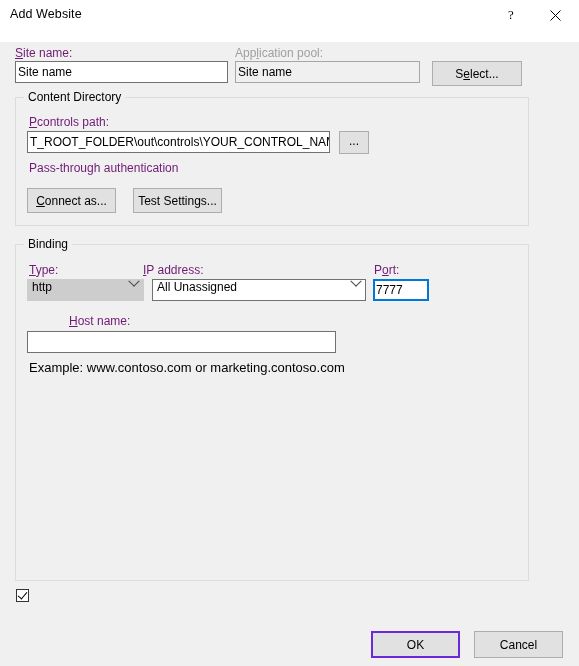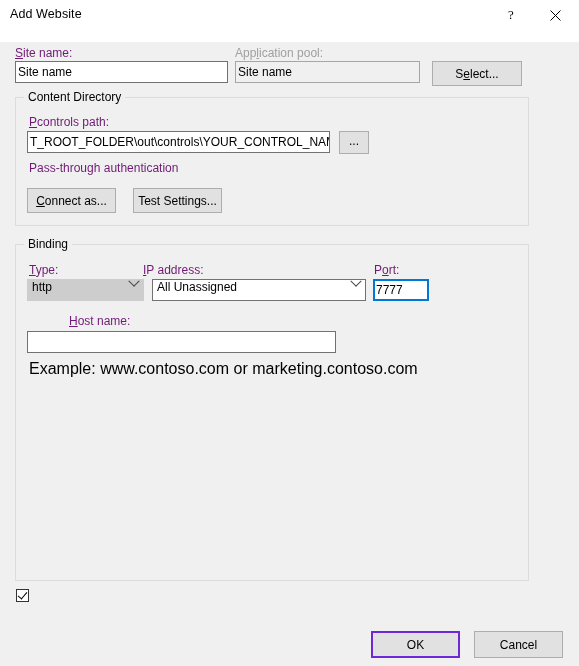--- a/index.html
+++ b/index.html
@@ -193,21 +193,21 @@
     transform: rotate(40deg);
   }
   .checkbox-label {
     margin-left: 7px;
     font-size: 12px;
     white-space: nowrap;
   }
 
   .hint {
     position: absolute;
-    font-size: 16px;
+    font-size: 13px;
     color: #000000;
     white-space: nowrap;
   }
   .dots {
     letter-spacing: 0px;
     font-size: 12px;
     line-height: 1;
     padding-bottom: 4px;
   }
 </style>

